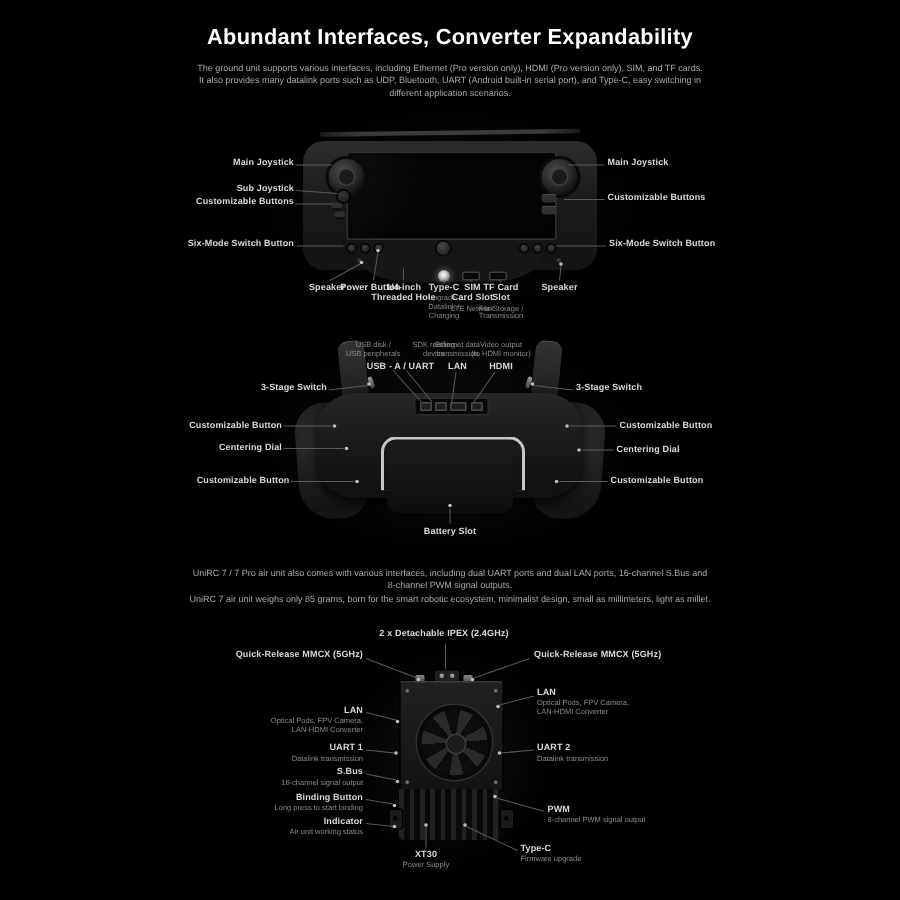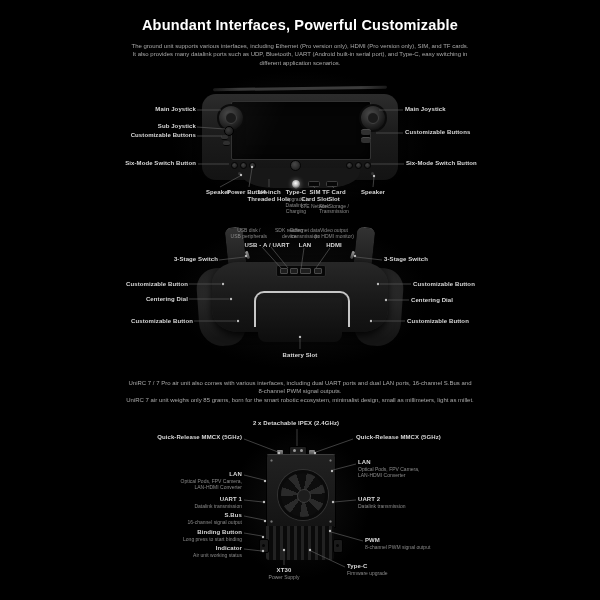--- a/index.html
+++ b/index.html
@@ -97,21 +97,21 @@
       background:repeating-linear-gradient(90deg,#222 0 3px,#0a0a0a 3px 7px);}
   .tab{width:8px;height:12px;border-radius:2px;background:#1b1b1b;border:1px solid #000;}
   .tab:after{content:"";position:absolute;left:2px;top:4px;width:3px;height:3px;border-radius:50%;background:#050505;}
   .d3-tabL{left:259px;top:539px;} .d3-tabR{left:333px;top:539px;}
 </style>
 </head>
 <body>
 
 <div id="stage">
 
-  <h1 class="title">Abundant Interfaces, Powerful Customizable</h1>
+  <h1 class="title">Abundant Interfaces, Converter Expandability</h1>
   <p class="para" style="top:42px;">The ground unit supports various interfaces, including Ethernet (Pro version only), HDMI (Pro version only), SIM, and TF cards.
 It also provides many datalink ports such as UDP, Bluetooth, UART (Android built-in serial port), and Type-C, easy switching in
 different application scenarios.</p>
   <p class="para" style="top:379px;">UniRC 7 / 7 Pro air unit also comes with various interfaces, including dual UART ports and dual LAN ports, 16-channel S.Bus and
 8-channel PWM signal outputs.
 UniRC 7 air unit weighs only 85 grams, born for the smart robotic ecosystem, minimalist design, small as millimeters, light as millet.</p>
 
   <div class="glow" style="left:170px;top:70px;width:260px;height:140px;"></div>
   <div class="glow" style="left:170px;top:220px;width:260px;height:150px;"></div>
   <div class="glow" style="left:230px;top:430px;width:140px;height:150px;"></div>

